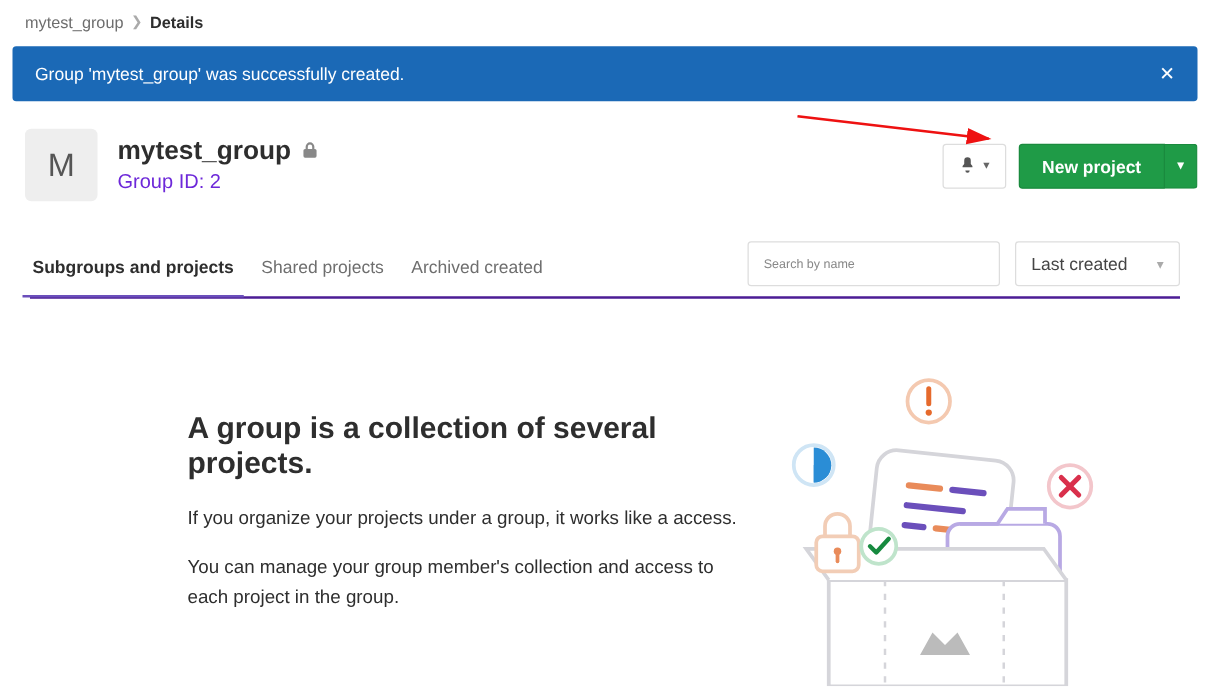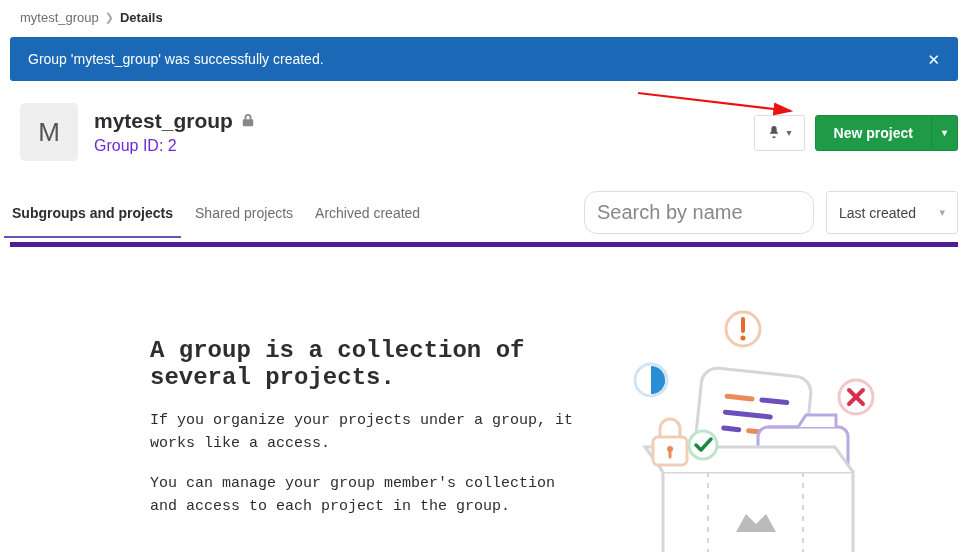--- a/index.html
+++ b/index.html
@@ -95,24 +95,24 @@
   
   .arrow-anno {
     position: absolute;
     top: -14px;
     right: 152px;
     pointer-events: none;
   }
   
   .tab-row {
     display:flex;
-    align-items:flex-start;
+    align-items:flex-end;
     justify-content:space-between;
-    border-bottom: 5px solid #4c1d95;
-    margin: 0 0;
+    border-bottom: 2px solid #4c1d95;
+    margin: 0 14px;
   }
   .tabs {
     display: flex;
     gap: 18px;
     font-size: 14px;
   }
   .tab {
     padding: 14px 2px 16px;
     color: #6e6e6e;
     cursor: pointer;
@@ -129,24 +129,24 @@
     height: 2px;
     background: #6b4fbb;
   }
   .filters {
     display:flex;
     gap: 12px;
     padding-bottom: 8px;
   }
   .search {
     border: 1px solid #ddd;
-    border-radius: 13px;
+    border-radius: 3px;
     padding: 9px 12px;
-    font-size: 20px;
-    width: 230px;
+    font-size: 10px;
+    width: 202px;
     color: #333;
   }
   .search::placeholder { color: #888; }
   .sort {
     border: 1px solid #ddd;
     border-radius: 3px;
     padding: 9px 12px;
     font-size: 14px;
     width: 132px;
     display:flex;
@@ -155,21 +155,20 @@
     color: #444;
     cursor:pointer;
     background:#fff;
   }
   .sort .chev { color:#aaa; font-size:11px;}
   
   .empty-state {
     display:flex;
     gap: 28px;
     margin: 50px 0 0 140px;
-    font-family: Liberation Mono, monospace;
   }
   .empty-text { max-width: 440px;}
   .empty-text h2 {
     font-size: 24px;
     font-weight: 700;
     margin: 40px 0 18px;
     color: #2e2e2e;
   }
   .empty-text p {
     font-size: 15px;

